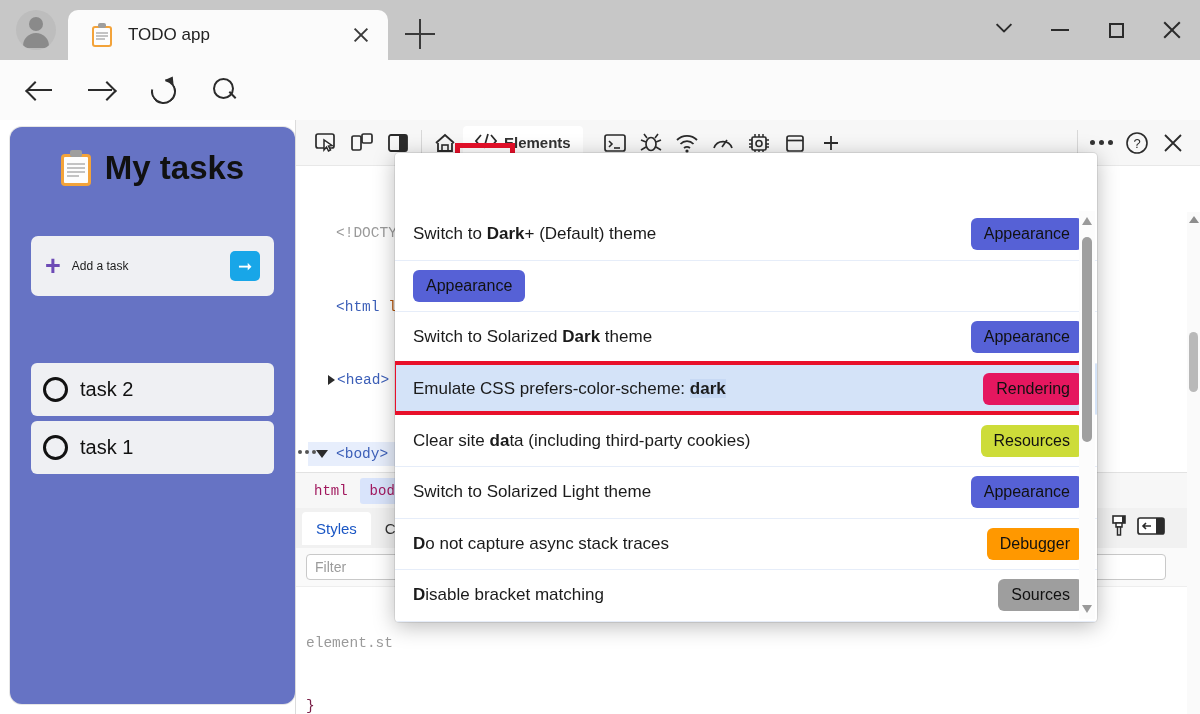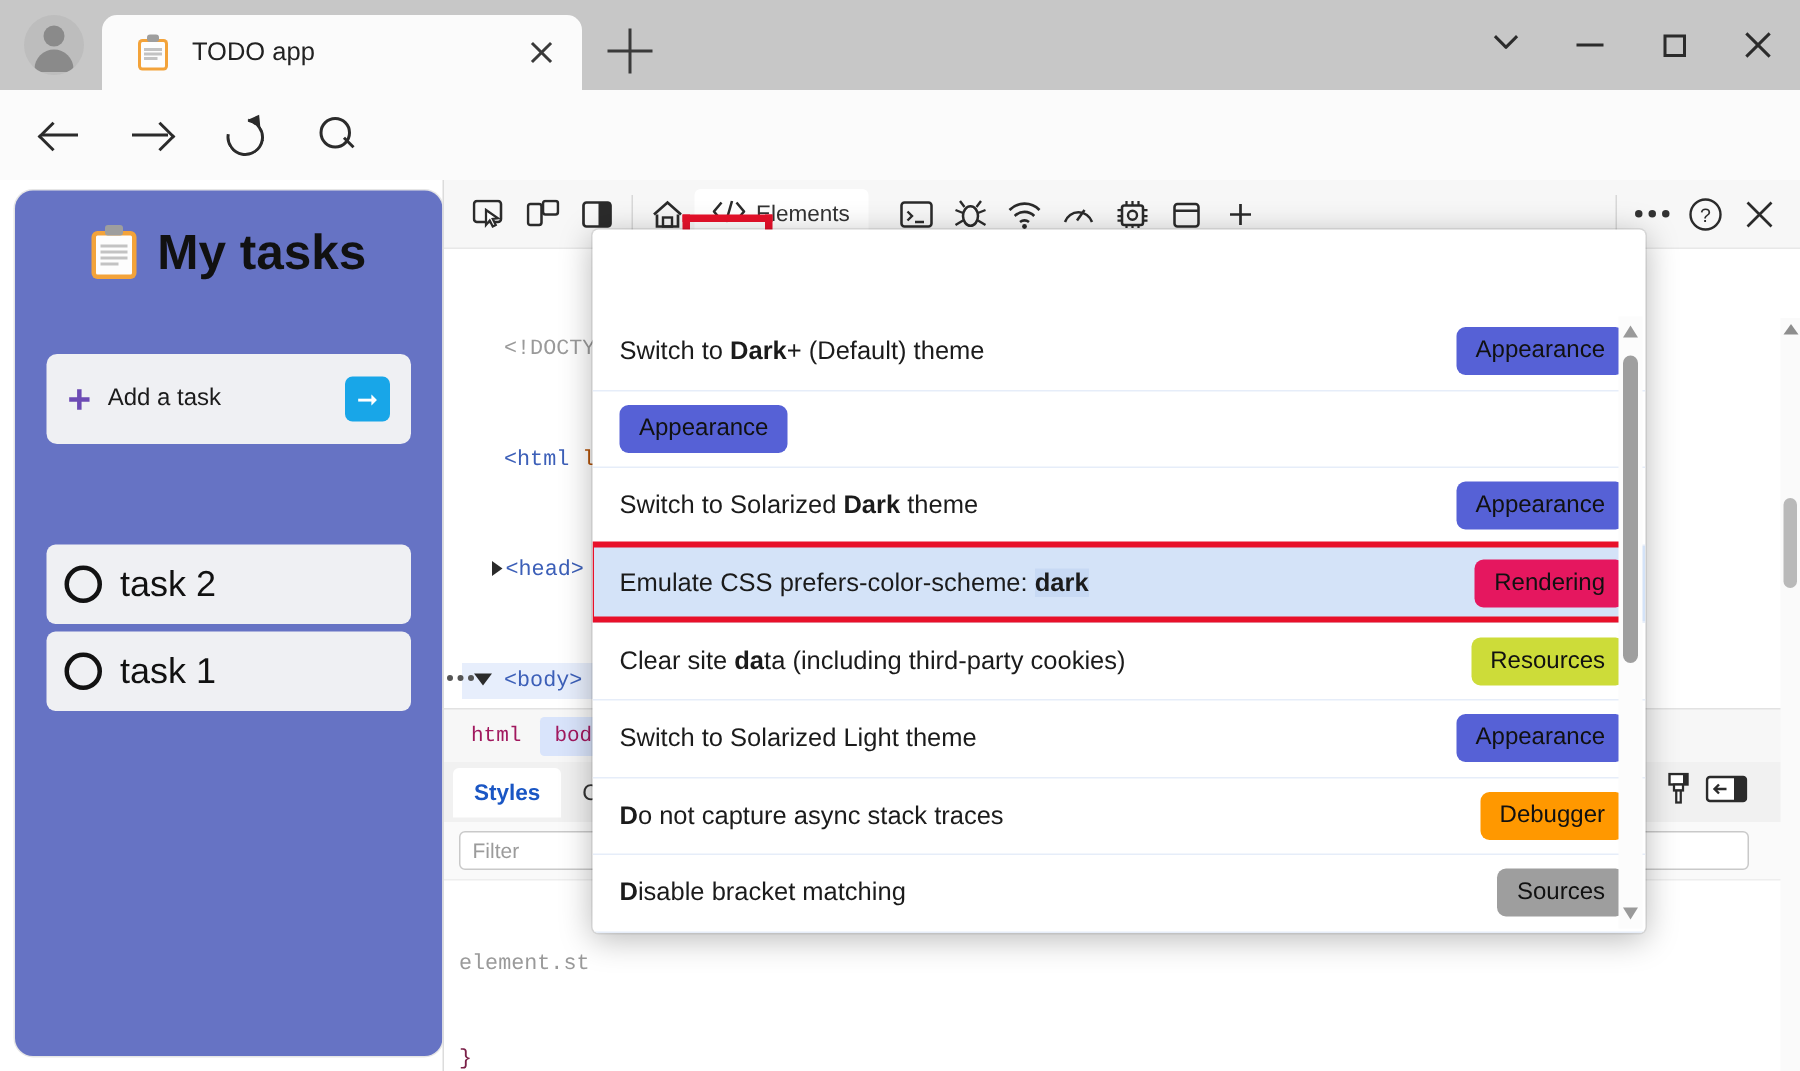--- a/index.html
+++ b/index.html
@@ -107,43 +107,43 @@
   .todo-head .clipboard { width:30px; height:36px; }
   .todo-head .clipboard .board { top:4px; width:30px; height:32px; border-radius:4px; }
   .todo-head .clipboard .paper { left:3px; top:7px; width:24px; height:26px; }
   .todo-head .clipboard .clip  { left:9px; top:0; width:12px; height:7px; }
   .todo-title { font-size:33px; font-weight:bold; color:#111; }
   .addtask {
     position:absolute; left:21px; top:109px; width:243px; height:60px;
     background:#eff0f3; border-radius:7px; display:flex; align-items:center; padding:0 14px;
   }
   .plus { color:#6d4bb5; font-size:27px; font-weight:bold; line-height:1; }
-  .addlabel { margin-left:11px; font-size:16px; color:#1b1b1b; flex:1 1 auto; }
+  .addlabel { margin-left:11px; font-size:12px; color:#1b1b1b; flex:1 1 auto; }
   .gobtn { width:30px; height:30px; background:#18a6e8; border-radius:5px; color:#fff;
            display:flex; align-items:center; justify-content:center; font-size:17px; }
   .todo-section { text-align:center; font-size:19px; color:#141414; margin-top:188px; }
   .task-item {
     position:absolute; left:21px; width:243px; height:53px; background:#eff0f3; border-radius:6px;
     display:flex; align-items:center; padding:0 12px;
   }
   .task-item:nth-of-type(1) { top:236px; }
   .circle { width:25px; height:25px; border:3px solid #121212; border-radius:50%; flex:0 0 auto; }
-  .task-label { margin-left:12px; font-size:24px; color:#111; }
+  .task-label { margin-left:12px; font-size:20px; color:#111; }
 
   
   #devtools { position:absolute; left:295px; top:120px; width:905px; height:594px; background:#ffffff;
               border-left:1px solid #dcdcdc; }
   .dt-toolbar { position:absolute; left:0; top:0; width:905px; height:46px; background:#f7f7f7;
                 border-bottom:1px solid #e8e8e8; display:flex; align-items:center; }
   .dt-ico { width:36px; height:34px; display:flex; align-items:center; justify-content:center;
             color:#2b2b2b; font-size:19px; flex:0 0 auto; }
   .dt-sep { width:1px; height:26px; background:#d8d8d8; margin:0 5px; flex:0 0 auto; }
   .dt-tab { height:34px; display:flex; align-items:center; gap:7px; padding:0 12px; border-radius:4px;
             font-size:15px; color:#333; flex:0 0 auto; }
-  .dt-tab.active { background:#ffffff; }
+  .dt-tab.active { background:#ffffff;font-weight:bold; }
   .dt-spacer { flex:1 1 auto; }
 
   .dt-body { position:absolute; left:0; top:46px; width:905px; height:548px; background:#fff; }
 
   .code-tree { position:absolute; left:12px; top:6px; width:330px; font-family:"Liberation Mono", monospace;
                font-size:14.5px; line-height:24.5px; white-space:pre; }
   .code-tree .row { position:relative; height:24.5px; }
   .tk-com { color:#9a9a9a; } .tk-tag { color:#3c5fb8; } .tk-pun { color:#7a2048; }
   .tk-attr { color:#b35309; } .tk-atr { color:#9a9a9a; }
   .tri { display:inline-block; width:0; height:0; border-left:7px solid #2b2b2b;
@@ -156,21 +156,21 @@
 
   .breadcrumb { position:absolute; left:0; top:306px; width:905px; height:36px; background:#f7f7f7;
                 border-top:1px solid #e2e2e2; display:flex; align-items:center; padding-left:8px; gap:2px; }
   .crumb { font-family:"Liberation Mono", monospace; font-size:14px; color:#a1185e; padding:5px 10px; border-radius:3px; }
   .crumb.sel { background:#d9e4fb; }
 
   .panes { position:absolute; left:0; top:342px; width:905px; height:206px; }
   .panetabs { position:absolute; left:0; top:0; width:905px; height:40px; background:#f1f1f1;
               display:flex; align-items:center; padding:0 6px; }
   .ptab { font-size:15px; color:#333; padding:8px 14px; border-radius:4px 4px 0 0; }
-  .ptab.active { background:#ffffff; color:#1a56c4;font-weight:bold; }
+  .ptab.active { background:#ffffff; color:#1a56c4; }
   .pane-right-icons { margin-left:auto; display:flex; align-items:center; gap:8px; padding-right:30px; }
 
   .filterrow { position:absolute; left:0; top:40px; width:905px; height:38px; background:#fafafa;
                display:flex; align-items:center; padding:0 10px; }
   .filterbox { width:860px; height:26px; border:1px solid #c9c9c9; border-radius:4px; background:#fff;
                display:flex; align-items:center; padding:0 8px; font-size:14px; color:#9b9b9b; }
 
   .cssblock { position:absolute; left:0; top:78px; width:905px; height:128px; background:#fff;
               font-family:"Liberation Mono", monospace; font-size:14.5px; line-height:21px;
               padding:4px 10px; white-space:pre; border-top:1px solid #eee; }

